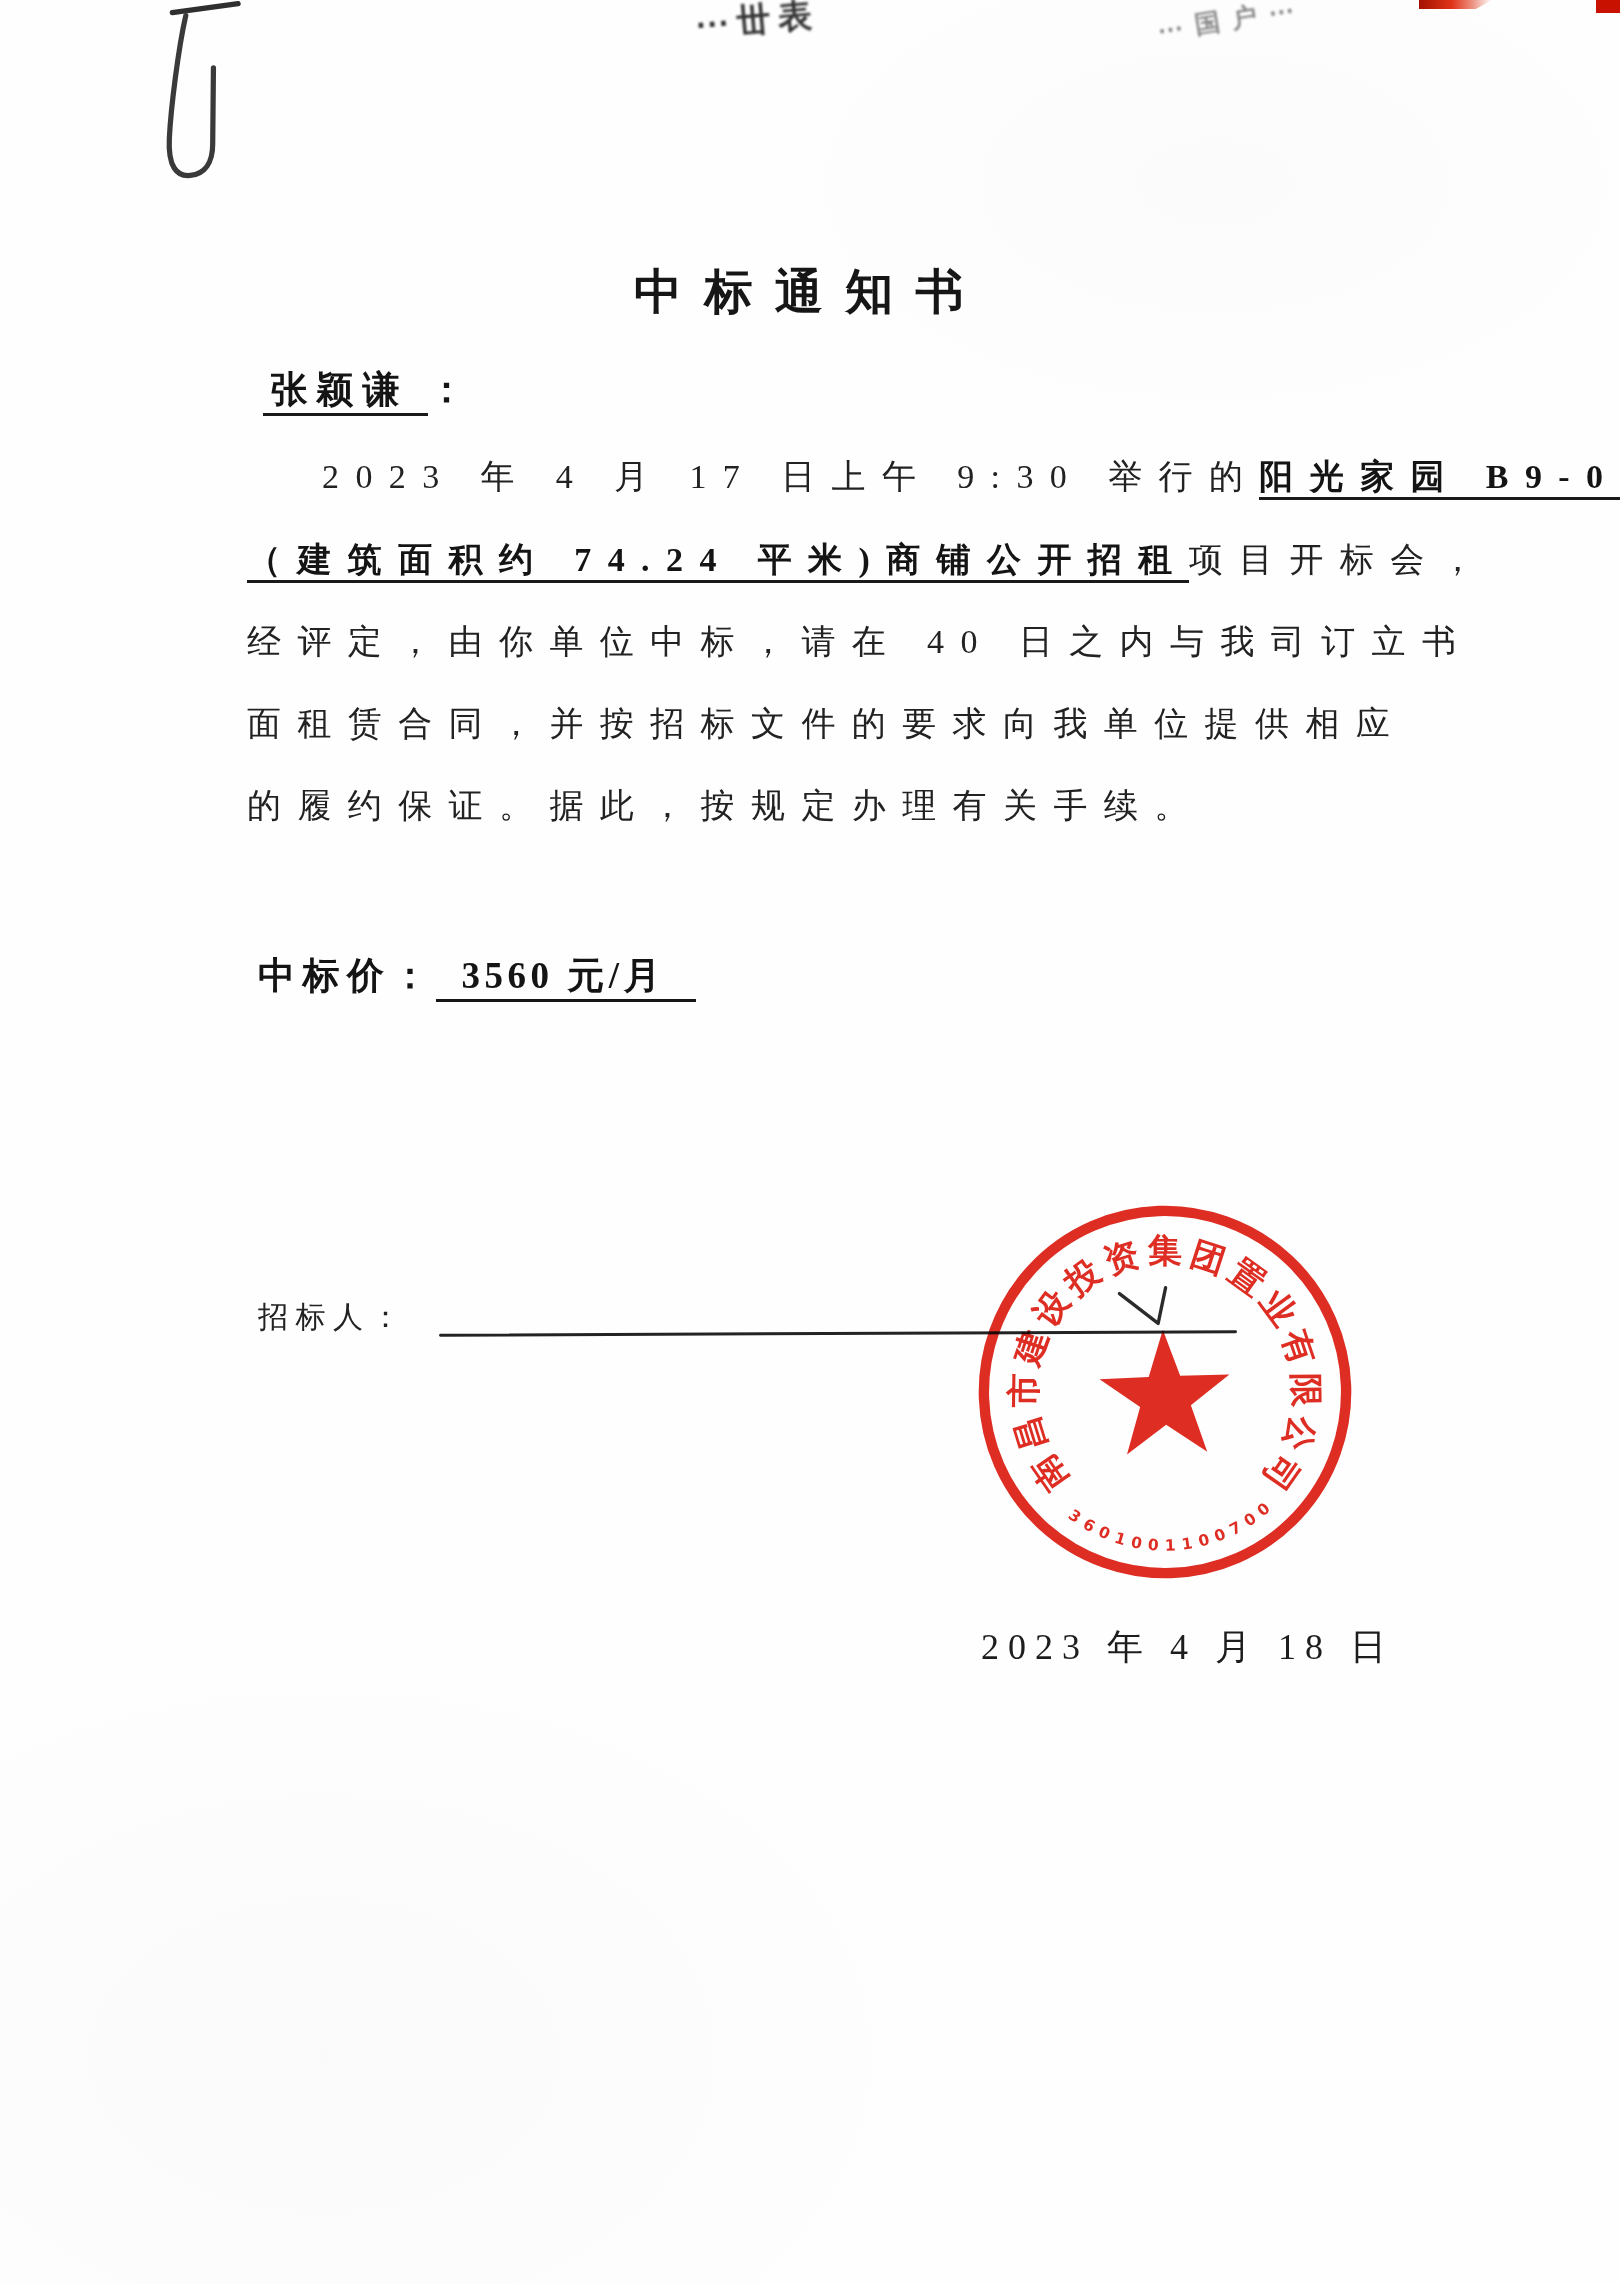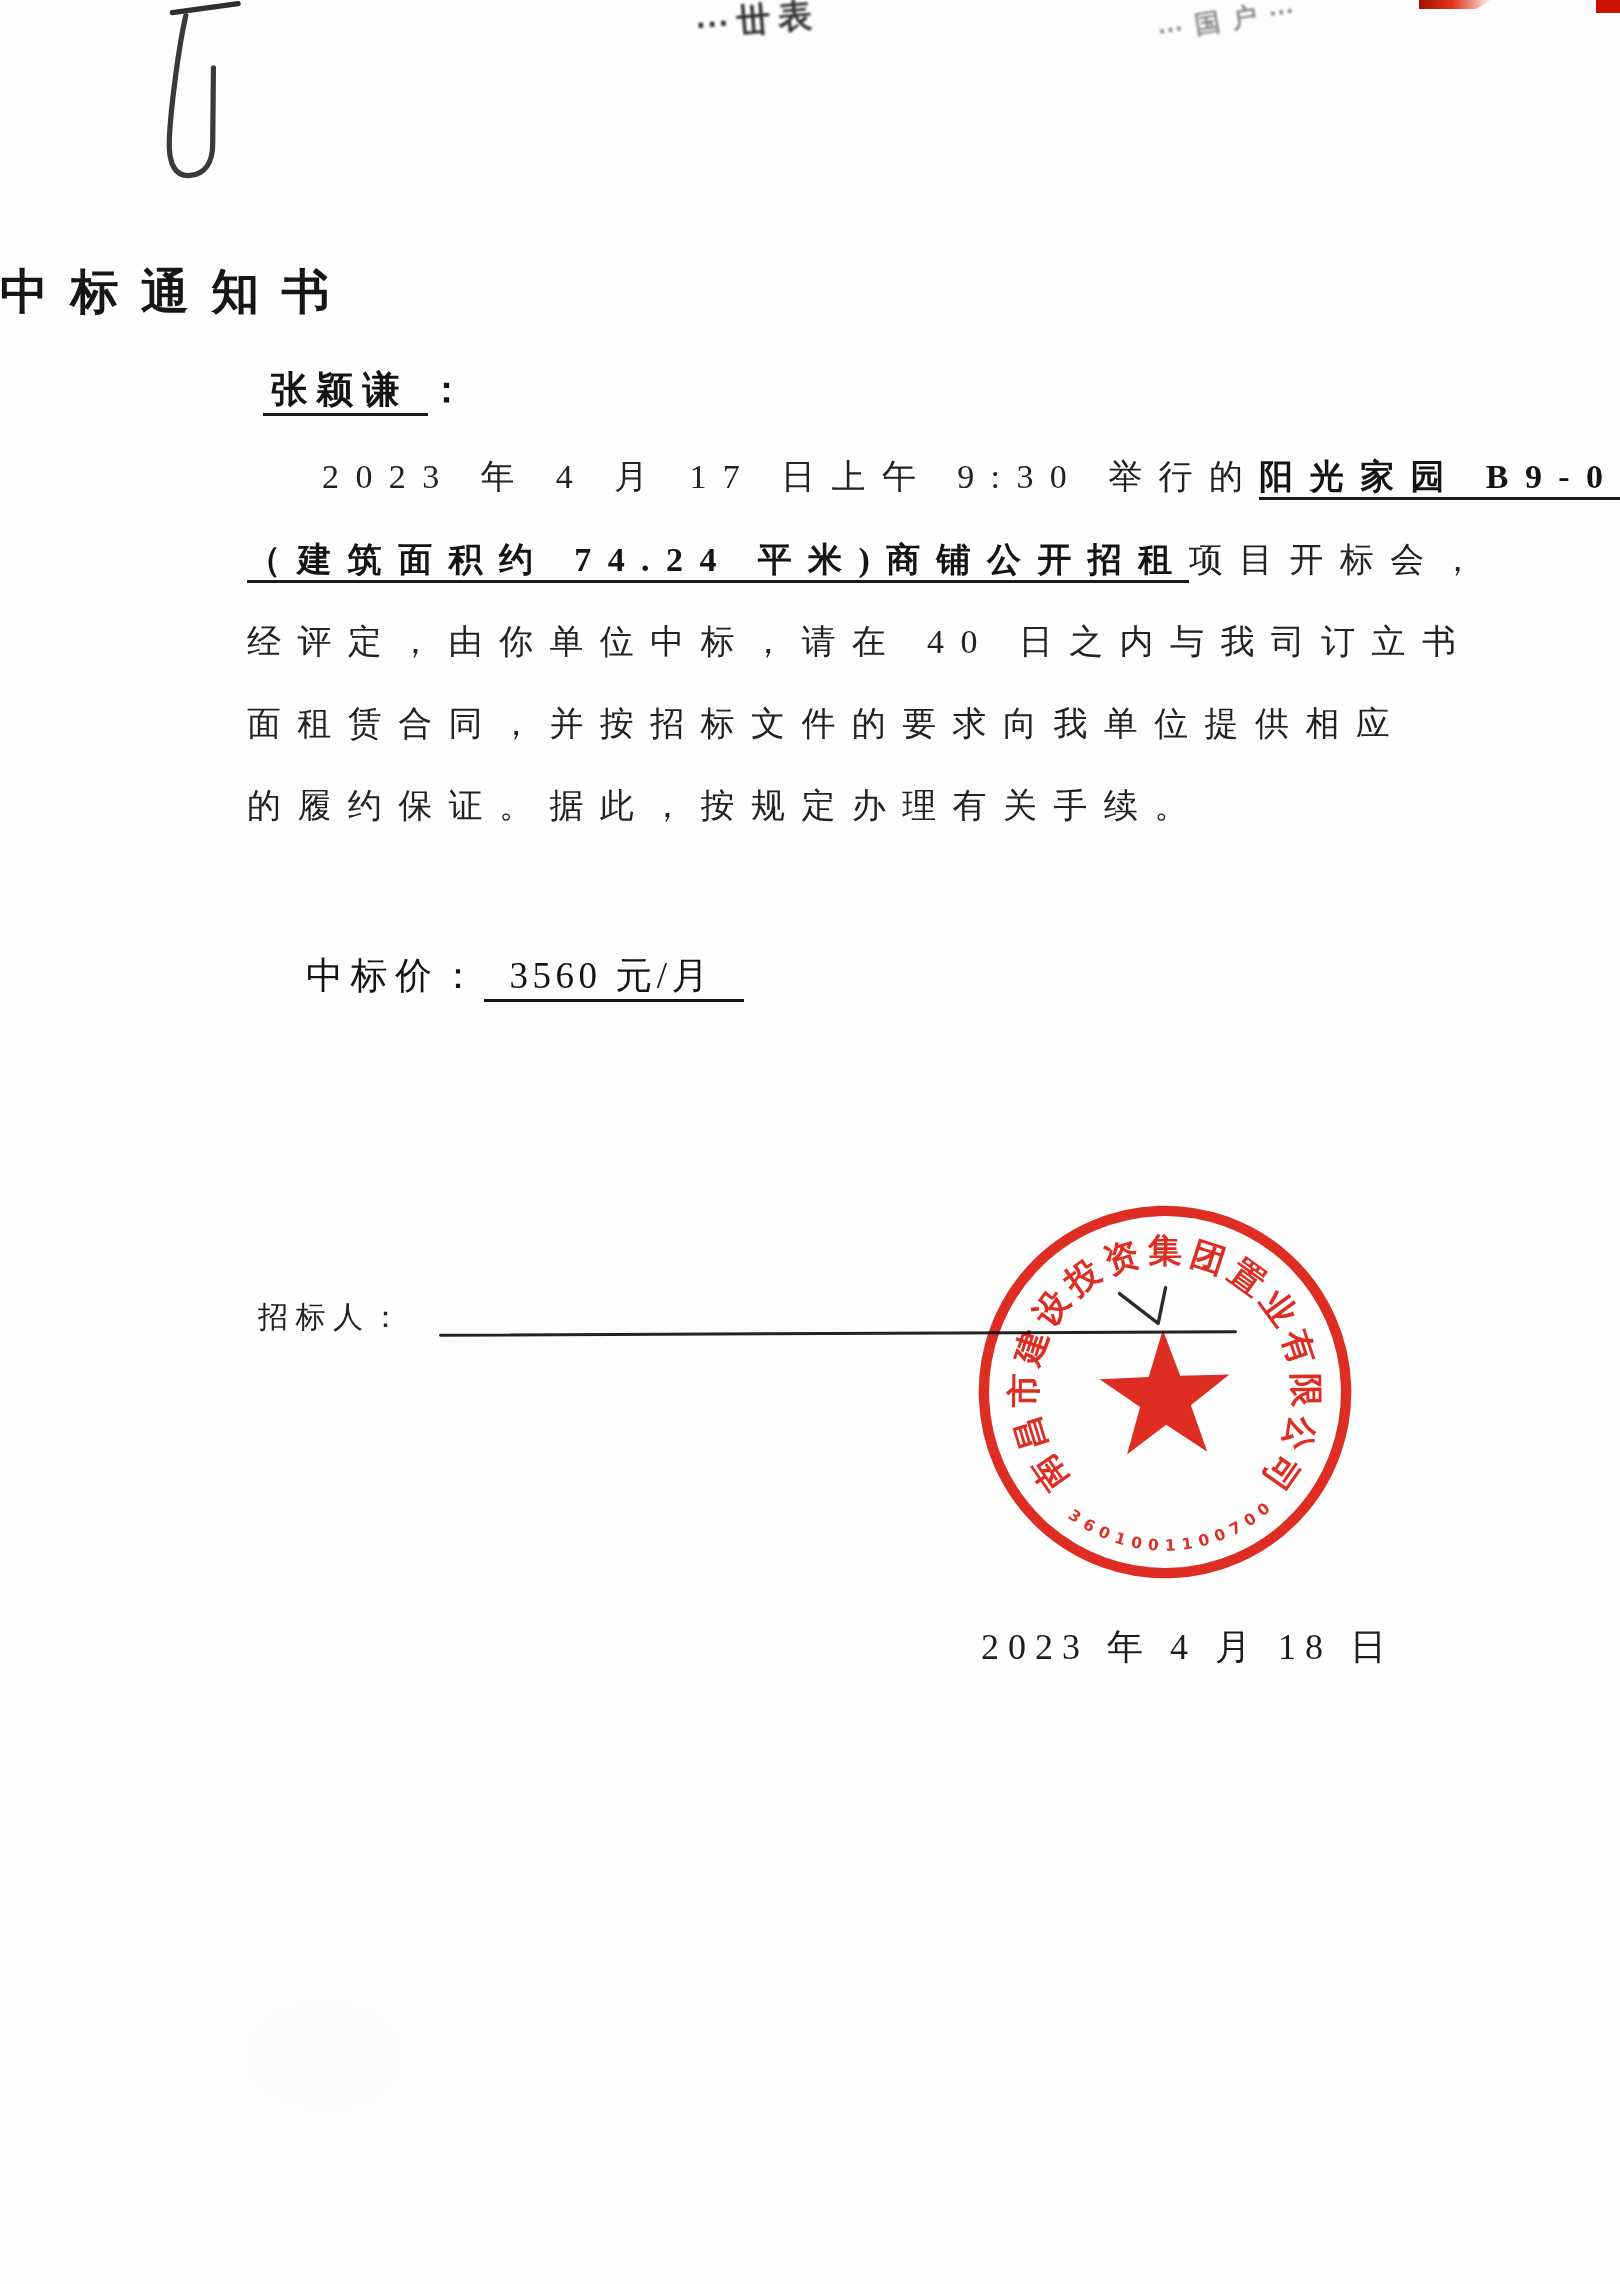--- a/index.html
+++ b/index.html
@@ -20,32 +20,32 @@
   .artifact{color:#161616;font-weight:bold;filter:blur(0.8px);white-space:nowrap;}
   .artifact.center{left:695px;top:-3px;font-size:34px;letter-spacing:7.5px;transform:rotate(-5deg);opacity:.88;}
   .artifact.right{left:1157px;top:3px;font-size:25.4px;letter-spacing:12px;transform:rotate(-9deg);opacity:.5;filter:blur(1.2px);}
   .red-streak{left:1419px;top:0;width:73px;height:9px;
     background:linear-gradient(to right,#a31200,#e03318 45%,rgba(224,70,40,.55) 75%,rgba(224,70,40,0));
     clip-path:polygon(0 0,100% 0,78% 100%,0 100%);}
   .red-corner{left:1596px;top:0;width:24px;height:12.7px;background:#c91100;}
   
   .clip{left:126px;top:-4.5px;}
   
-  .title{left:0;top:260px;width:100%;text-align:left;
+  .title{left:0;top:260px;width:100%;text-align:center;
     font-size:48px;font-weight:bold;letter-spacing:22.4px;color:#161616;}
   .addressee{left:263px;top:365px;font-size:37px;font-weight:bold;letter-spacing:9px;color:#141414;white-space:nowrap;}
   .addressee .uline{border-bottom:3.7px solid #1a1a1a;padding:0 19.4px 3px 7.5px;}
   .bodyline{left:247px;top:0;font-size:34px;letter-spacing:16.4px;white-space:nowrap;color:#222;}
   .bodyline .em{font-weight:bold;border-bottom:3.7px solid #1a1a1a;padding-bottom:1.5px;color:#141414;}
   .l1{top:454px;padding-left:75px;}
   .l2{top:537px;}
   .l3{top:619px;}
   .l4{top:701px;}
   .l5{top:783px;}
-  .price{left:258px;top:951px;font-size:37px;font-weight:normal;letter-spacing:7.5px;color:#141414;white-space:nowrap;margin-left:48px;}
+  .price{left:258px;top:951px;font-size:37px;font-weight:bold;letter-spacing:7.5px;color:#141414;white-space:nowrap;}
   .price .uline{border-bottom:3.7px solid #161616;padding:0 31px 3px 25.4px;letter-spacing:4.5px;}
   .bidder{left:258px;top:1297px;font-size:30px;letter-spacing:7.5px;color:#222;white-space:nowrap;}
   .bidder-line{left:439px;top:1332px;width:798px;height:3px;background:#232323;transform:rotate(-0.25deg);border-radius:1.5px;}
   .pen-mark{left:1112px;top:1280px;}
   .datefield{left:981px;top:1623px;font-size:36px;letter-spacing:9px;color:#1d1d1d;white-space:nowrap;}
   
   .stamp{left:972px;top:1199px;width:386px;height:386px;mix-blend-mode:multiply;opacity:.94;transform:rotate(-2deg);}
 </style>
 </head>
 <body>

